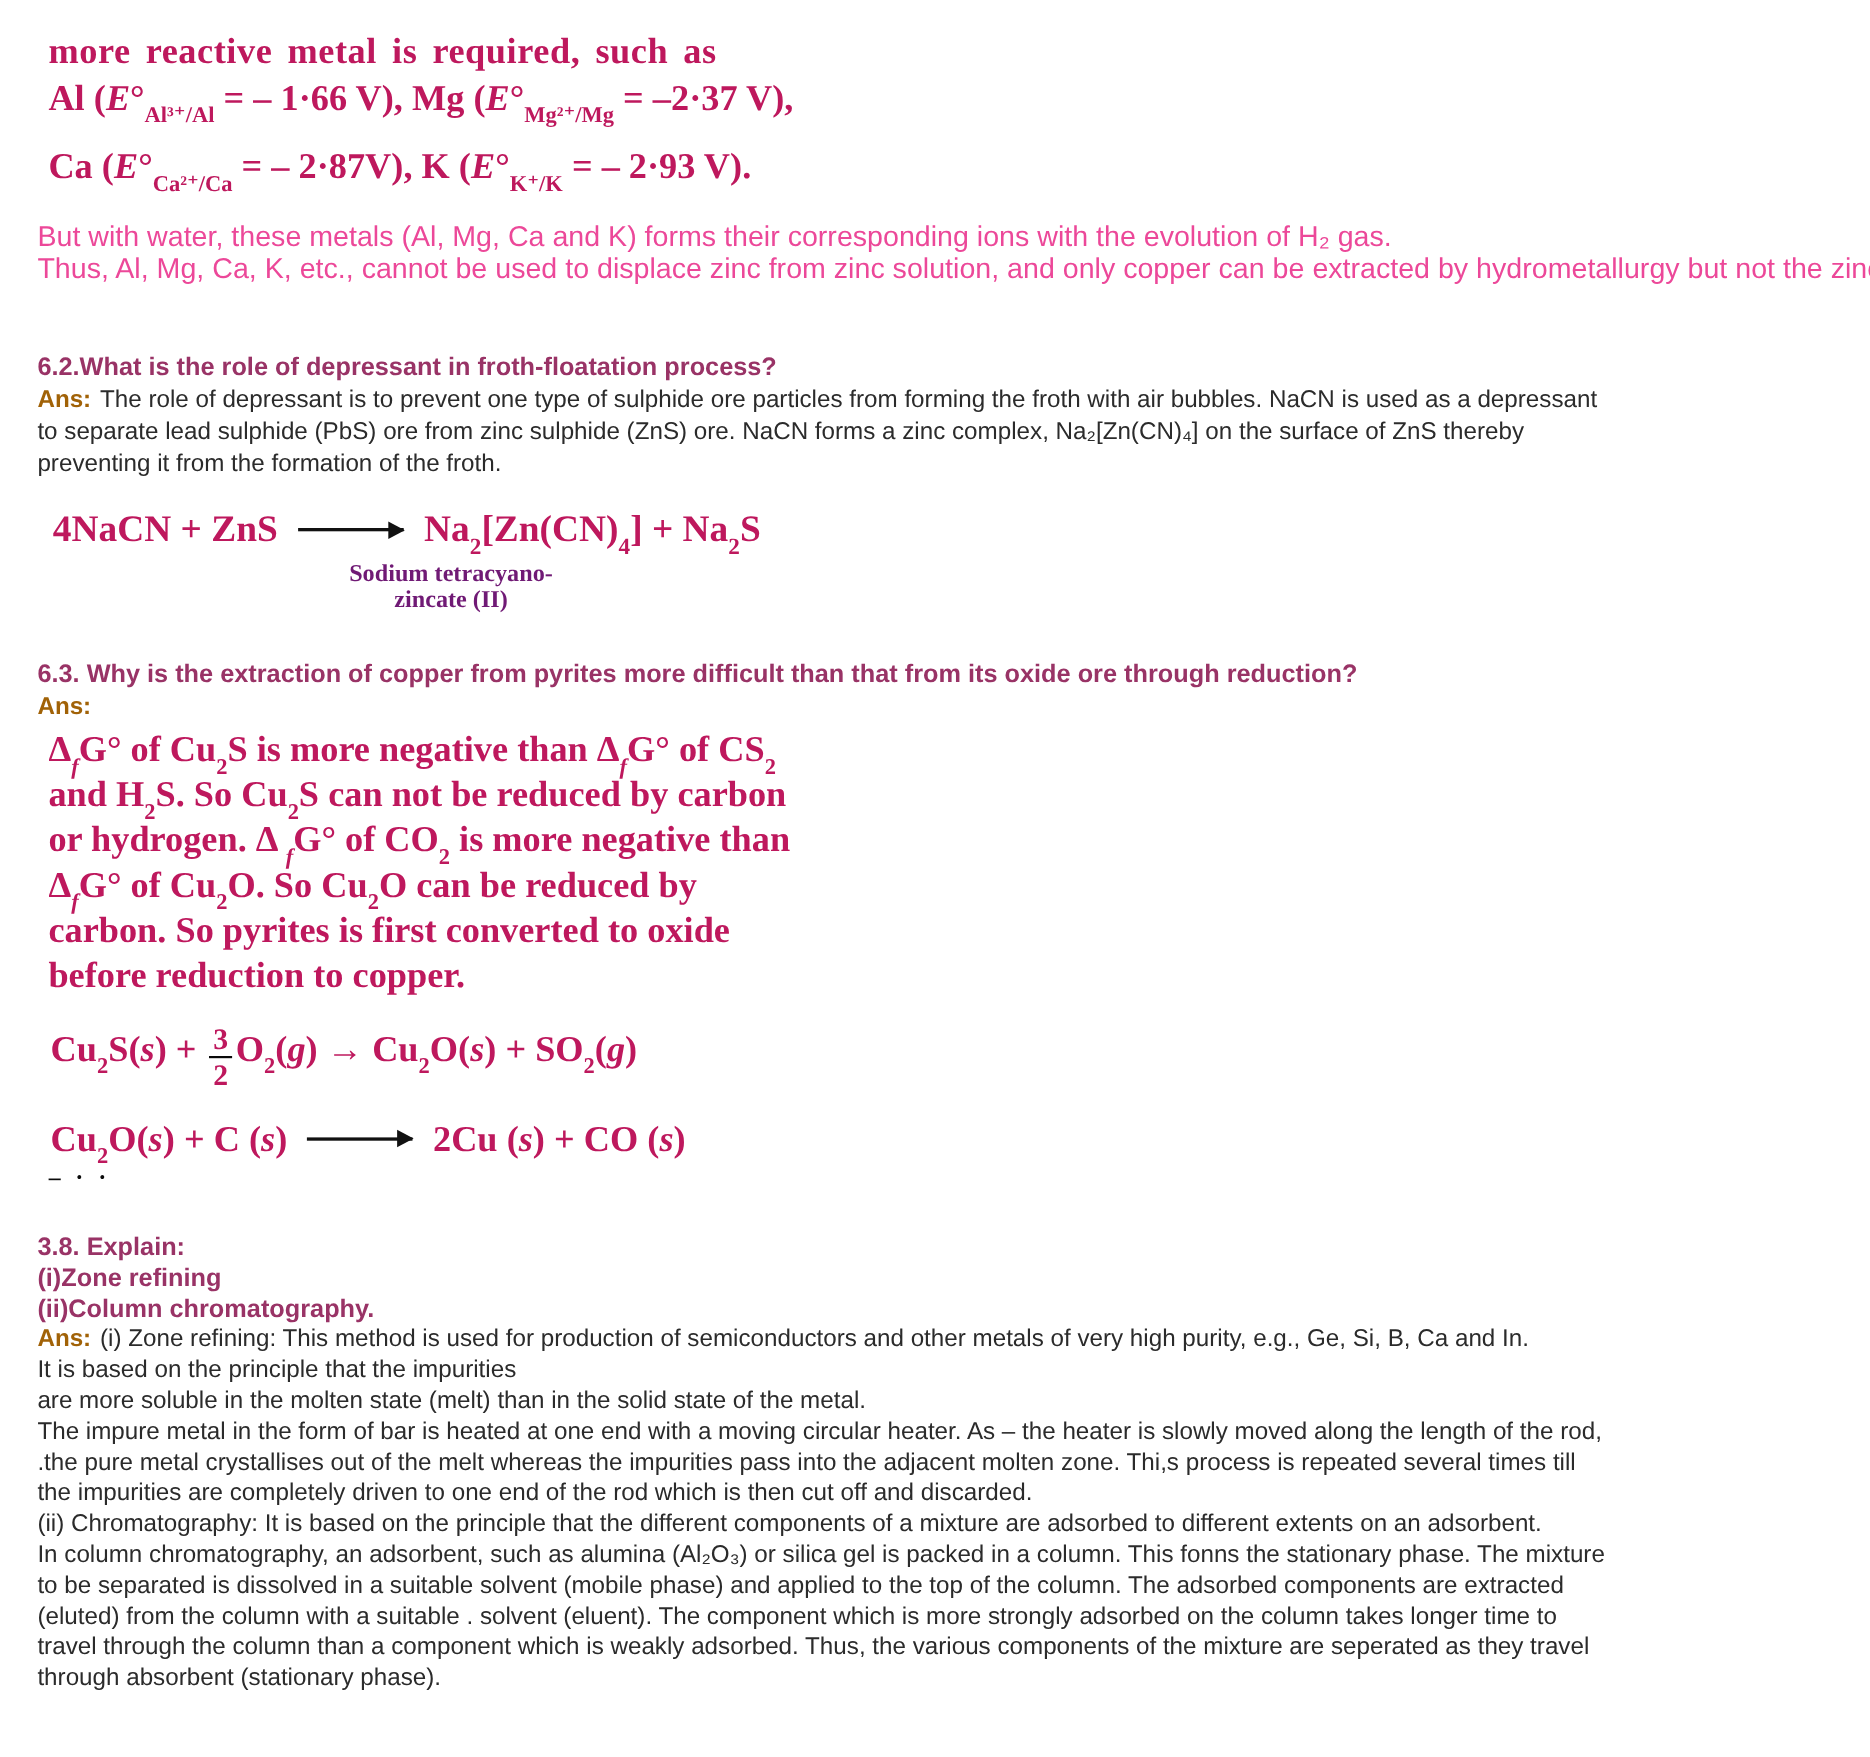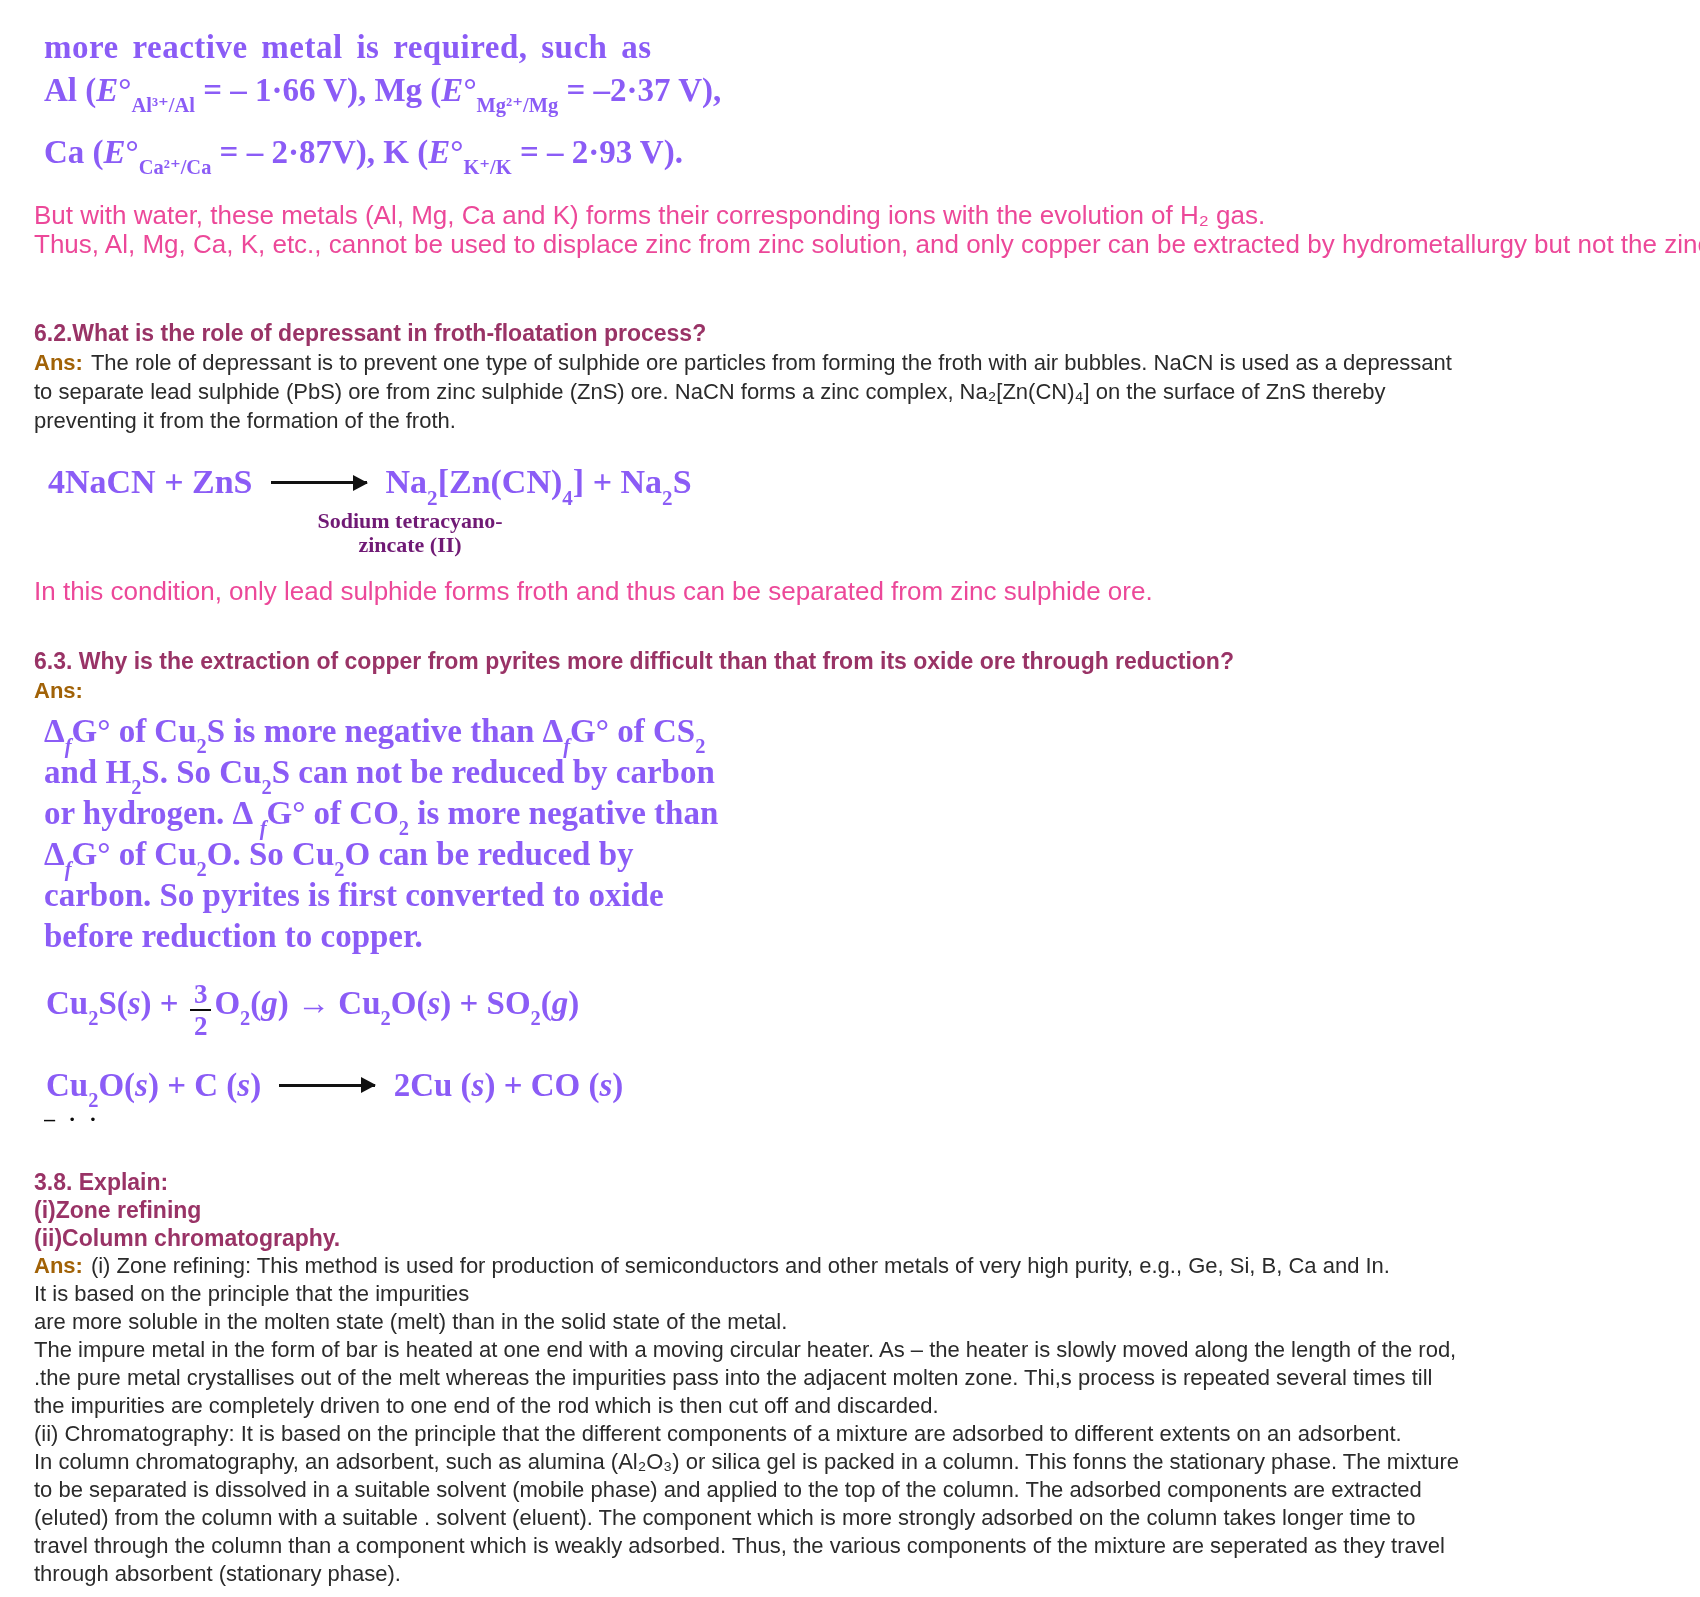--- a/index.html
+++ b/index.html
@@ -6,21 +6,21 @@
   body{width:1700px;min-height:1597px;font-family:"Liberation Sans","DejaVu Sans",sans-serif;color:#2b2b2b;position:relative;overflow:hidden;}
 
   
   .bodytext{font-size:26px;line-height:29px;color:#ec4899;margin-left:34px;white-space:pre;}
   .heading{font-size:23px;line-height:30px;font-weight:bold;color:#993366;margin-left:34px;white-space:pre;}
   .ans-label{font-weight:bold;color:#a16207;margin-right:8px;}
   .para{margin-left:34px;font-size:22px;line-height:29px;}
   .para .lines{white-space:pre;}
 
   
-  .scan{font-family:"Liberation Serif","DejaVu Serif",serif;font-weight:700;color:#8b5cf6;white-space:nowrap;}
+  .scan{font-family:"Liberation Serif","DejaVu Serif",serif;font-weight:700;color:#be185d;white-space:nowrap;}
   .scan sub{font-size:62%;vertical-align:-0.55em;line-height:0;}
   .scan sub i,.scan i{font-style:italic;}
   .scan-top{margin:26px 0 0 44px;font-size:33px;}
   .scan-top .l1{line-height:42px;letter-spacing:0.5px;word-spacing:5px;}
   .scan-eqline{line-height:44px;padding-bottom:18px;}
   .scan-dg{margin:6px 0 0 44px;font-size:33px;line-height:41px;}
   .chem-eq{margin-left:46px;font-size:33px;line-height:46px;}
 
   
   .lineararrow{display:inline-block;width:96px;height:3px;background:#111;position:relative;vertical-align:9px;margin:0 10px;}
@@ -67,21 +67,20 @@
     <div class="heading">6.2.What is the role of depressant in froth-floatation process?</div>
     <div class="para"><span class="ans-label">Ans:</span><span class="lines">The role of depressant is to prevent one type of sulphide ore particles from forming the froth with air bubbles. NaCN is used as a depressant
 to separate lead sulphide (PbS) ore from zinc sulphide (ZnS) ore. NaCN forms a zinc complex, Na₂[Zn(CN)₄] on the surface of ZnS thereby
 preventing it from the formation of the froth.</span></div>
   </div>
 
   <div class="scan chem-eq mt-eqnacn" style="font-size:34px;margin-left:48px;">4NaCN + ZnS <span class="lineararrow"></span> Na<sub>2</sub>[Zn(CN)<sub>4</sub>] + Na<sub>2</sub>S</div>
   <div class="eq-label">Sodium tetracyano-
 zincate (II)</div>
 
-  <div class="bodytext mt-cond">In this condition, only lead sulphide forms froth and thus can be separated from zinc sulphide ore.</div>
 
   <div class="mt-q63">
     <div class="heading">6.3. Why is the extraction of copper from pyrites more difficult than that from its oxide ore through reduction?</div>
     <div class="para"><span class="ans-label">Ans:</span></div>
   </div>
 
   <div class="scan scan-dg">
     <div>Δ<sub><i>f</i></sub>G° of Cu<sub>2</sub>S is more negative than Δ<sub><i>f</i></sub>G° of CS<sub>2</sub></div>
     <div>and H<sub>2</sub>S. So Cu<sub>2</sub>S can not be reduced by carbon</div>
     <div>or hydrogen. Δ <sub><i>f</i></sub>G° of CO<sub>2</sub> is more negative than</div>

